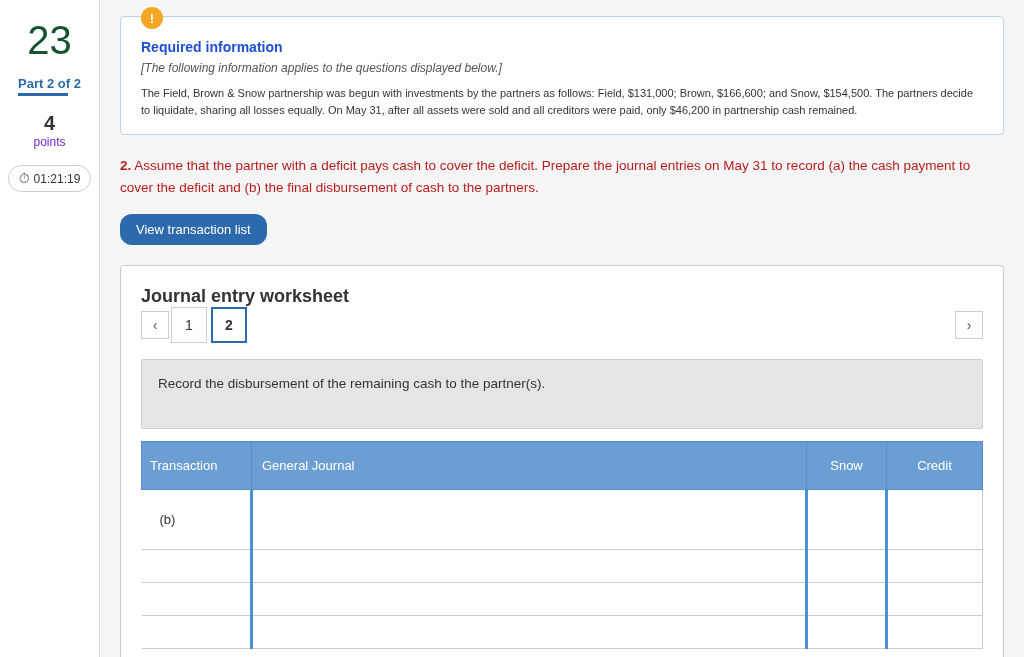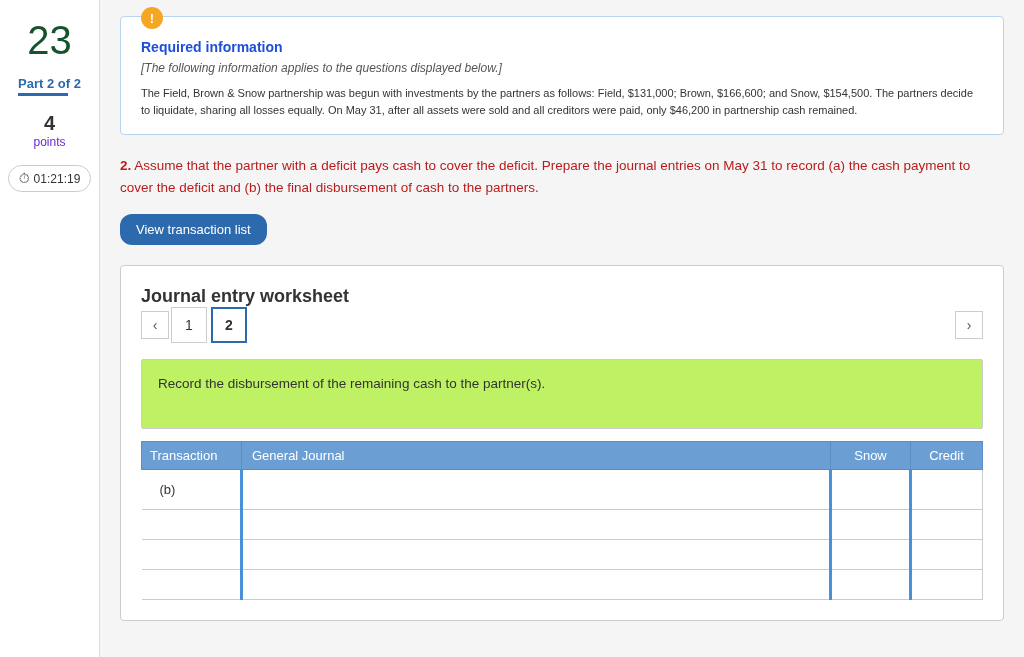--- a/index.html
+++ b/index.html
@@ -207,21 +207,21 @@
       color: #555;
     }
 
     
     .instruction-box {
       border: 1px solid #ccc;
       border-radius: 2px;
       padding: 16px;
       margin-bottom: 12px;
       min-height: 70px;
-      background: #bef264;
+      background: #e5e5e5;
       font-size: 13.5px;
       color: #333;
     }
 
     
     .note-text {
       color: #c0392b;
       font-size: 12.5px;
       margin-bottom: 10px;
     }
@@ -257,32 +257,32 @@
     .journal-table tbody td input {
       width: 100%;
       height: 100%;
       border: none;
       outline: none;
       padding: 4px 8px;
       font-size: 13px;
       background: transparent;
     }
     .td-transaction {
-      width: 100px;
+      width: 110px;
       text-align: center;
-      padding: 6px 8px !important;
+      padding: 16px 8px !important;
     }
     .td-general {
       width: auto;
     }
     .td-debit {
       width: 80px;
     }
     .td-credit {
-      width: 72px;
+      width: 96px;
     }
 
     
     .journal-table tbody td.has-input {
       border-left: 3px solid #4a90d9;
     }
     .cell-label {
       padding: 6px 10px;
       font-size: 13px;
       color: #333;

